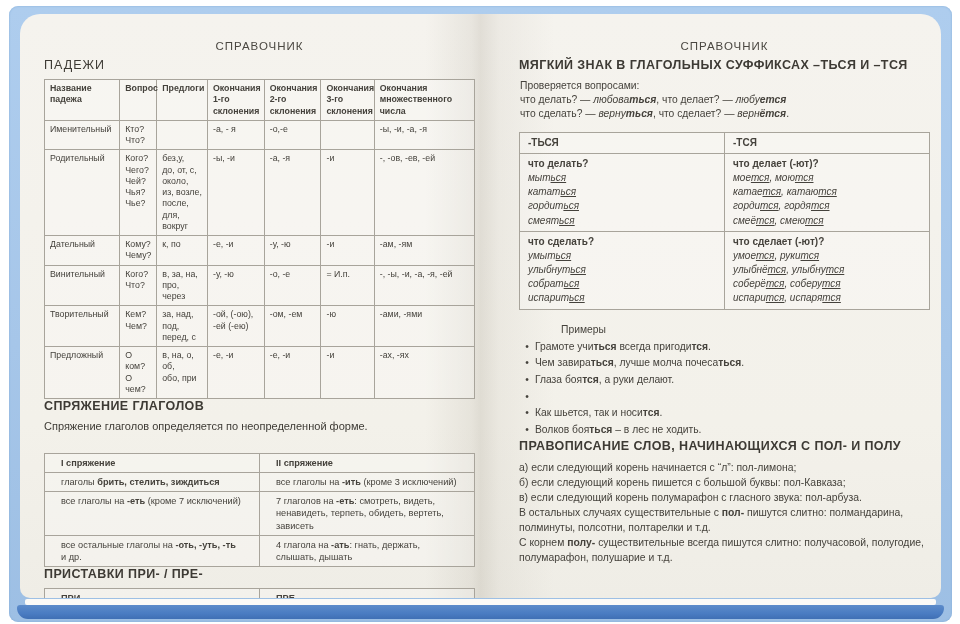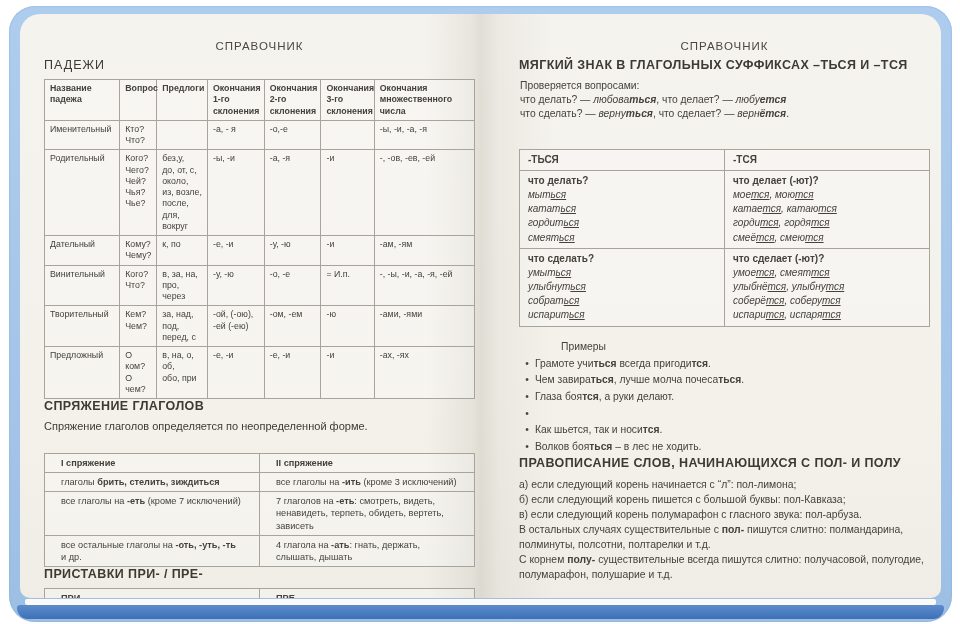--- a/index.html
+++ b/index.html
@@ -3,21 +3,21 @@
 <meta charset="utf-8">
 <style>
   * { margin:0; padding:0; box-sizing:border-box; }
   html,body { width:960px; height:624px; background:#ffffff; overflow:hidden;
               font-family:"Liberation Sans","DejaVu Sans",sans-serif; }
   .scene { position:relative; width:960px; height:624px; background:#ffffff; }
 
   
   .cover { position:absolute; left:9px; top:6px; right:8px; bottom:2px;
            background:linear-gradient(180deg,#aecdee 0%,#a6c6e9 55%,#9dbfe4 100%);
-           border-radius:26px; box-shadow:inset 0 0 2px #7ea9d6; }
+           border-radius:9px; box-shadow:inset 0 0 2px #7ea9d6; }
 
   
   .pages { position:absolute; left:11px; top:8px; right:11px; bottom:24px;
            background:
              linear-gradient(90deg, rgba(0,0,0,0) 0%, rgba(0,0,0,0) 44%,
                rgba(120,110,90,.10) 49%, rgba(120,110,90,.16) 50%,
                rgba(120,110,90,.07) 52%, rgba(0,0,0,0) 58%),
              linear-gradient(180deg,#f5f3ee 0%,#f3f1ea 70%,#efede6 100%);
            border-radius:20px 20px 10px 10px; overflow:hidden; }
   .page-edge { position:absolute; left:16px; right:16px; bottom:17px; height:6px;
@@ -53,21 +53,21 @@
   .cases th:nth-child(5){width:13.2%} .cases th:nth-child(6){width:12.4%}
   .cases th:nth-child(7){width:23.3%}
 
   .conj, .pref { font-size:9.2px; line-height:1.32; }
   .conj th,.conj td,.pref th,.pref td { padding:3px 16px; }
 
   .tsya { font-size:10px; line-height:1.42; }
   .tsya th,.tsya td { padding:3px 8px; }
   .tsya .ln { min-height:14.2px; }
 
-  .intro { font-size:10.3px; line-height:1.38; margin-bottom:27px; }
+  .intro { font-size:10.3px; line-height:1.38; margin-bottom:10px; }
   .intro .ln { padding-left:1px; }
   .examples-label { font-size:10.3px; margin:14px 0 4px 0;padding-left:42px; }
   .bullets { font-size:10.3px; }
   .bullet-row { display:flex; line-height:1.62; }
   .dot { width:16px; text-align:center; flex:0 0 16px; }
   .para { font-size:10.4px; line-height:1.45; }
 
   .b { font-weight:700; }
   .i { font-style:italic; }
   .u { text-decoration:underline; text-underline-offset:1px; }
@@ -257,21 +257,21 @@
               <tr>
                 <td>
                   <div class="ln"><span class="b">что сделать?</span></div>
                   <div class="ln"><span class="i">умыт</span><span class="i u">ься</span></div>
                   <div class="ln"><span class="i">улыбнут</span><span class="i u">ься</span></div>
                   <div class="ln"><span class="i">собрат</span><span class="i u">ься</span></div>
                   <div class="ln"><span class="i">испарит</span><span class="i u">ься</span></div>
                 </td>
                 <td>
                   <div class="ln"><span class="b">что сделает (-ют)?</span></div>
-                  <div class="ln"><span class="i">умое</span><span class="i u">тся</span><span class="i">, смеят</span><span class="i u">тся</span></div>
+                  <div class="ln"><span class="i">умое</span><span class="i u">тся</span><span class="i">, руки</span><span class="i u">тся</span></div>
                   <div class="ln"><span class="i">улыбнё</span><span class="i u">тся</span><span class="i">, улыбну</span><span class="i u">тся</span></div>
                   <div class="ln"><span class="i">соберё</span><span class="i u">тся</span><span class="i">, соберу</span><span class="i u">тся</span></div>
                   <div class="ln"><span class="i">испари</span><span class="i u">тся</span><span class="i">, испаря</span><span class="i u">тся</span></div>
                 </td>
               </tr>
             </tbody>
           </table>
 
         <div class="examples-label">Примеры</div>
         <div class="bullets">

